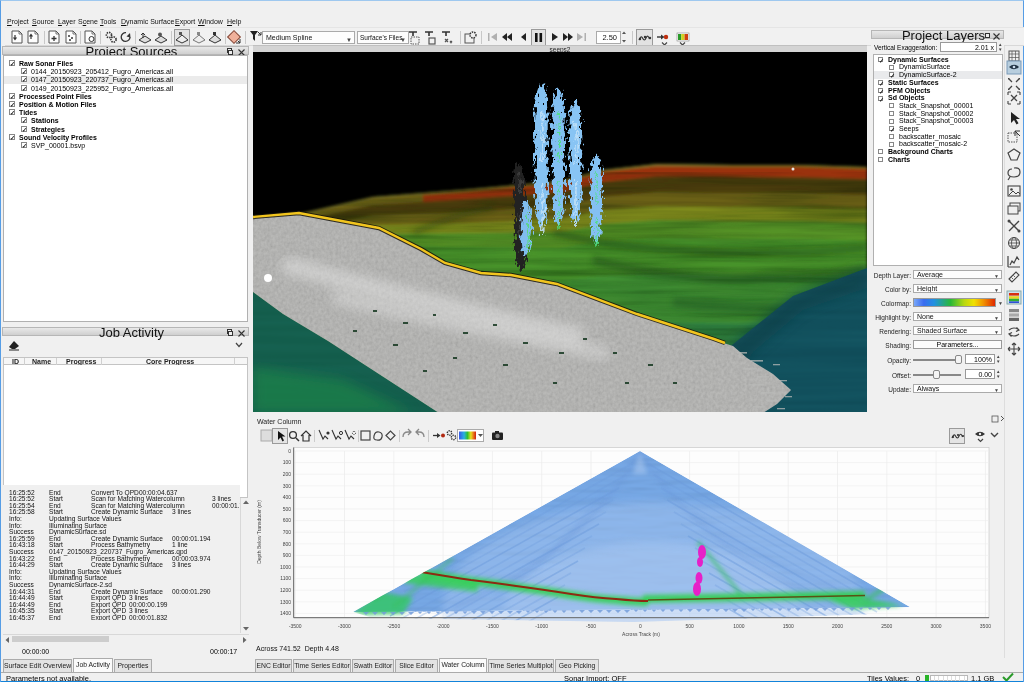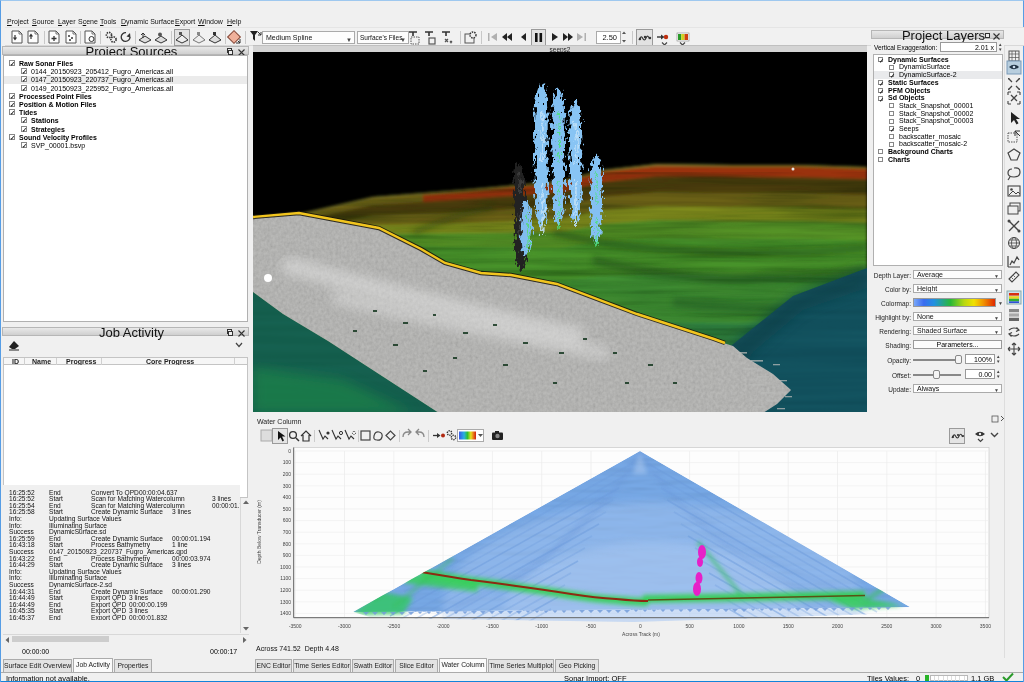--- a/index.html
+++ b/index.html
@@ -883,21 +883,21 @@
   <div class="tab" style="left:2px;width:69px;">Surface Edit Overview</div>
   <div class="tab sel" style="left:72px;width:40px;">Job Activity</div>
   <div class="tab" style="left:113px;width:38px;">Properties</div>
   <div class="tab" style="left:254px;width:37px;">ENC Editor</div>
   <div class="tab" style="left:292px;width:58px;">Time Series Editor</div>
   <div class="tab" style="left:351px;width:42px;">Swath Editor</div>
   <div class="tab" style="left:394px;width:43px;">Slice Editor</div>
   <div class="tab sel" style="left:438px;width:48px;">Water Column</div>
   <div class="tab" style="left:487px;width:66px;">Time Series Multiplot</div>
   <div class="tab" style="left:554px;width:44px;">Geo Picking</div>
-  <div class="abs" style="left:5px;top:16px;font-size:7.5px;">Information not available.</div>
+  <div class="abs" style="left:5px;top:16px;font-size:7.5px;">Parameters not available.</div>
   <div class="abs" style="left:563px;top:16px;font-size:7.5px;">Sonar Import: OFF</div>
   <div class="abs" style="left:866px;top:16px;font-size:7.5px;">Tiles Values:</div>
   <div class="abs" style="left:915px;top:16px;font-size:7.5px;">0</div>
   <div class="abs" style="left:924px;top:17px;width:4px;height:6px;background:#28b428;"></div>
   <div class="abs" style="left:929px;top:17px;width:38px;height:6px;background:#fff;border:1px solid #b8b8b8;">
     <span style="position:absolute;left:3.2px;top:0;width:1px;height:5px;background:#ddd;"></span>
     <span style="position:absolute;left:7.4px;top:0;width:1px;height:5px;background:#ddd;"></span>
     <span style="position:absolute;left:11.6px;top:0;width:1px;height:5px;background:#ddd;"></span>
     <span style="position:absolute;left:15.8px;top:0;width:1px;height:5px;background:#ddd;"></span>
     <span style="position:absolute;left:20px;top:0;width:1px;height:5px;background:#ddd;"></span>

